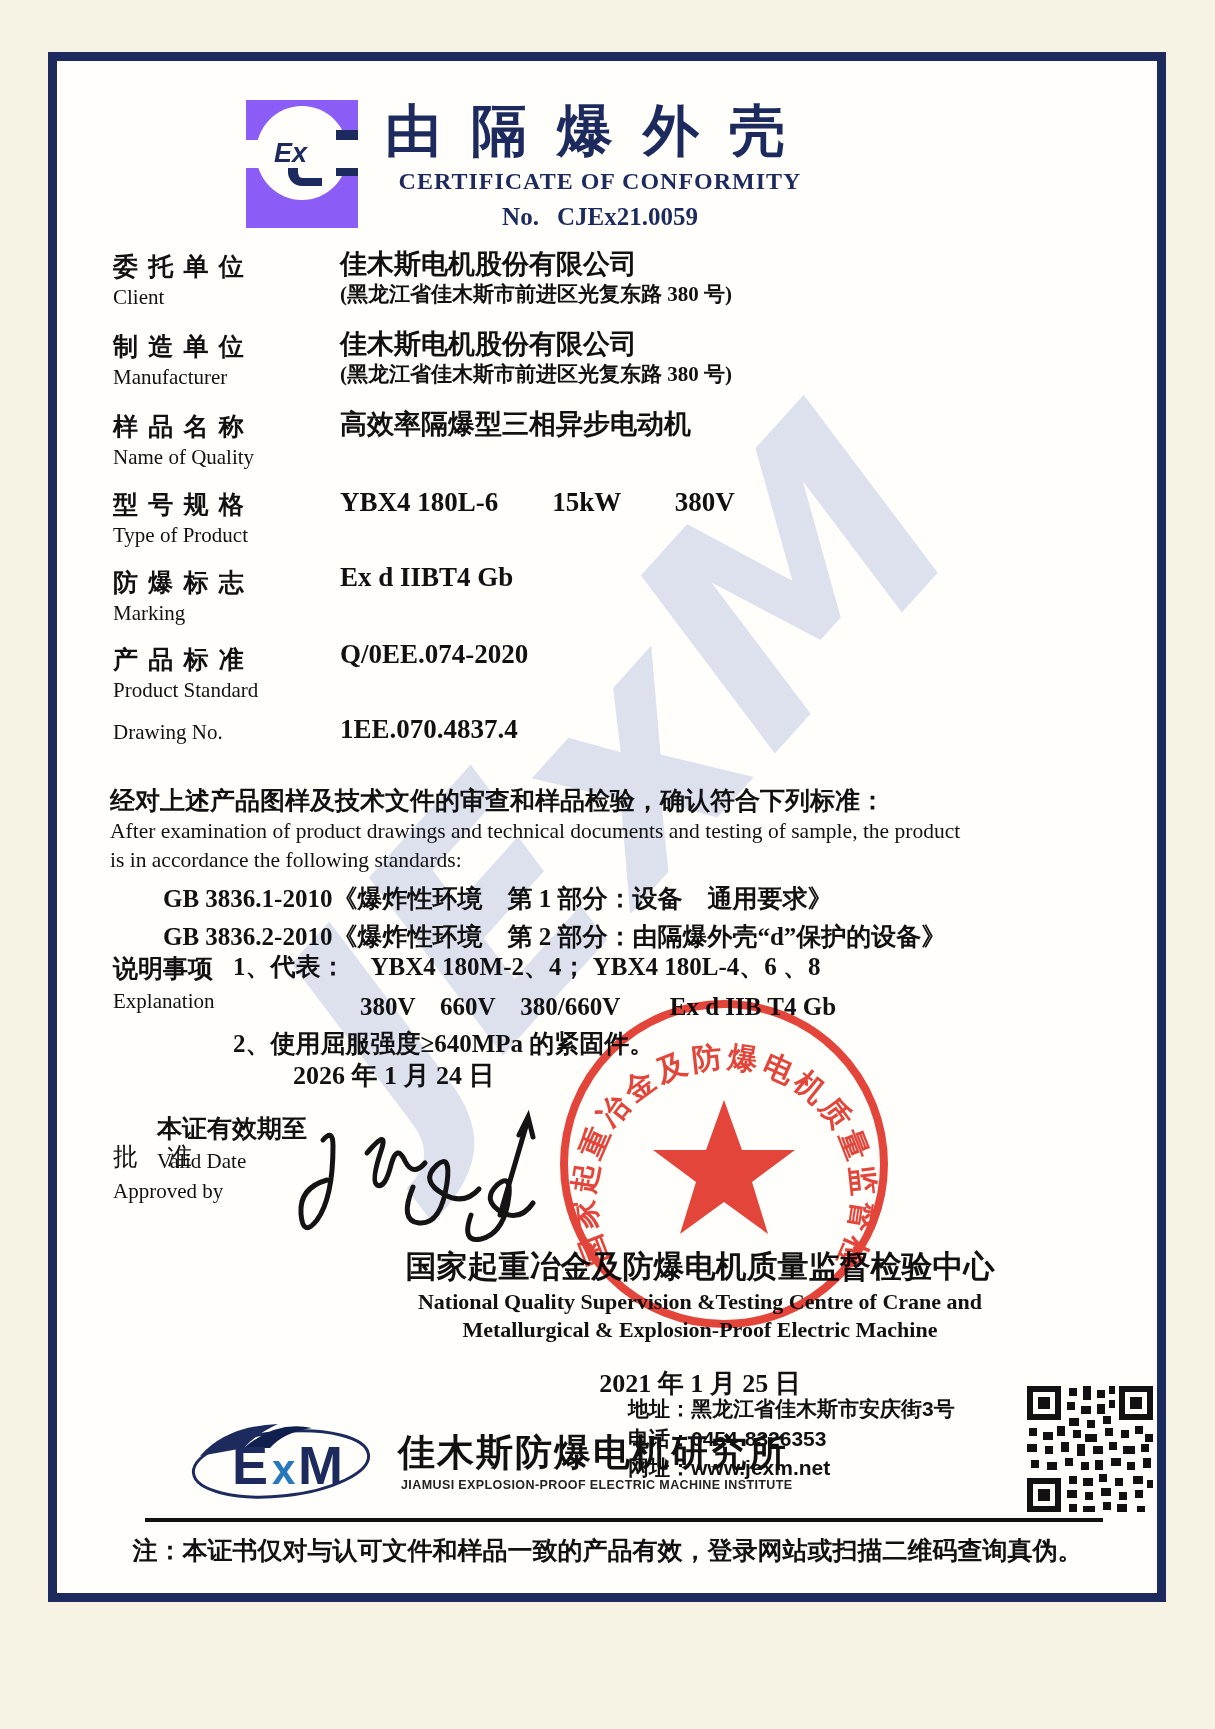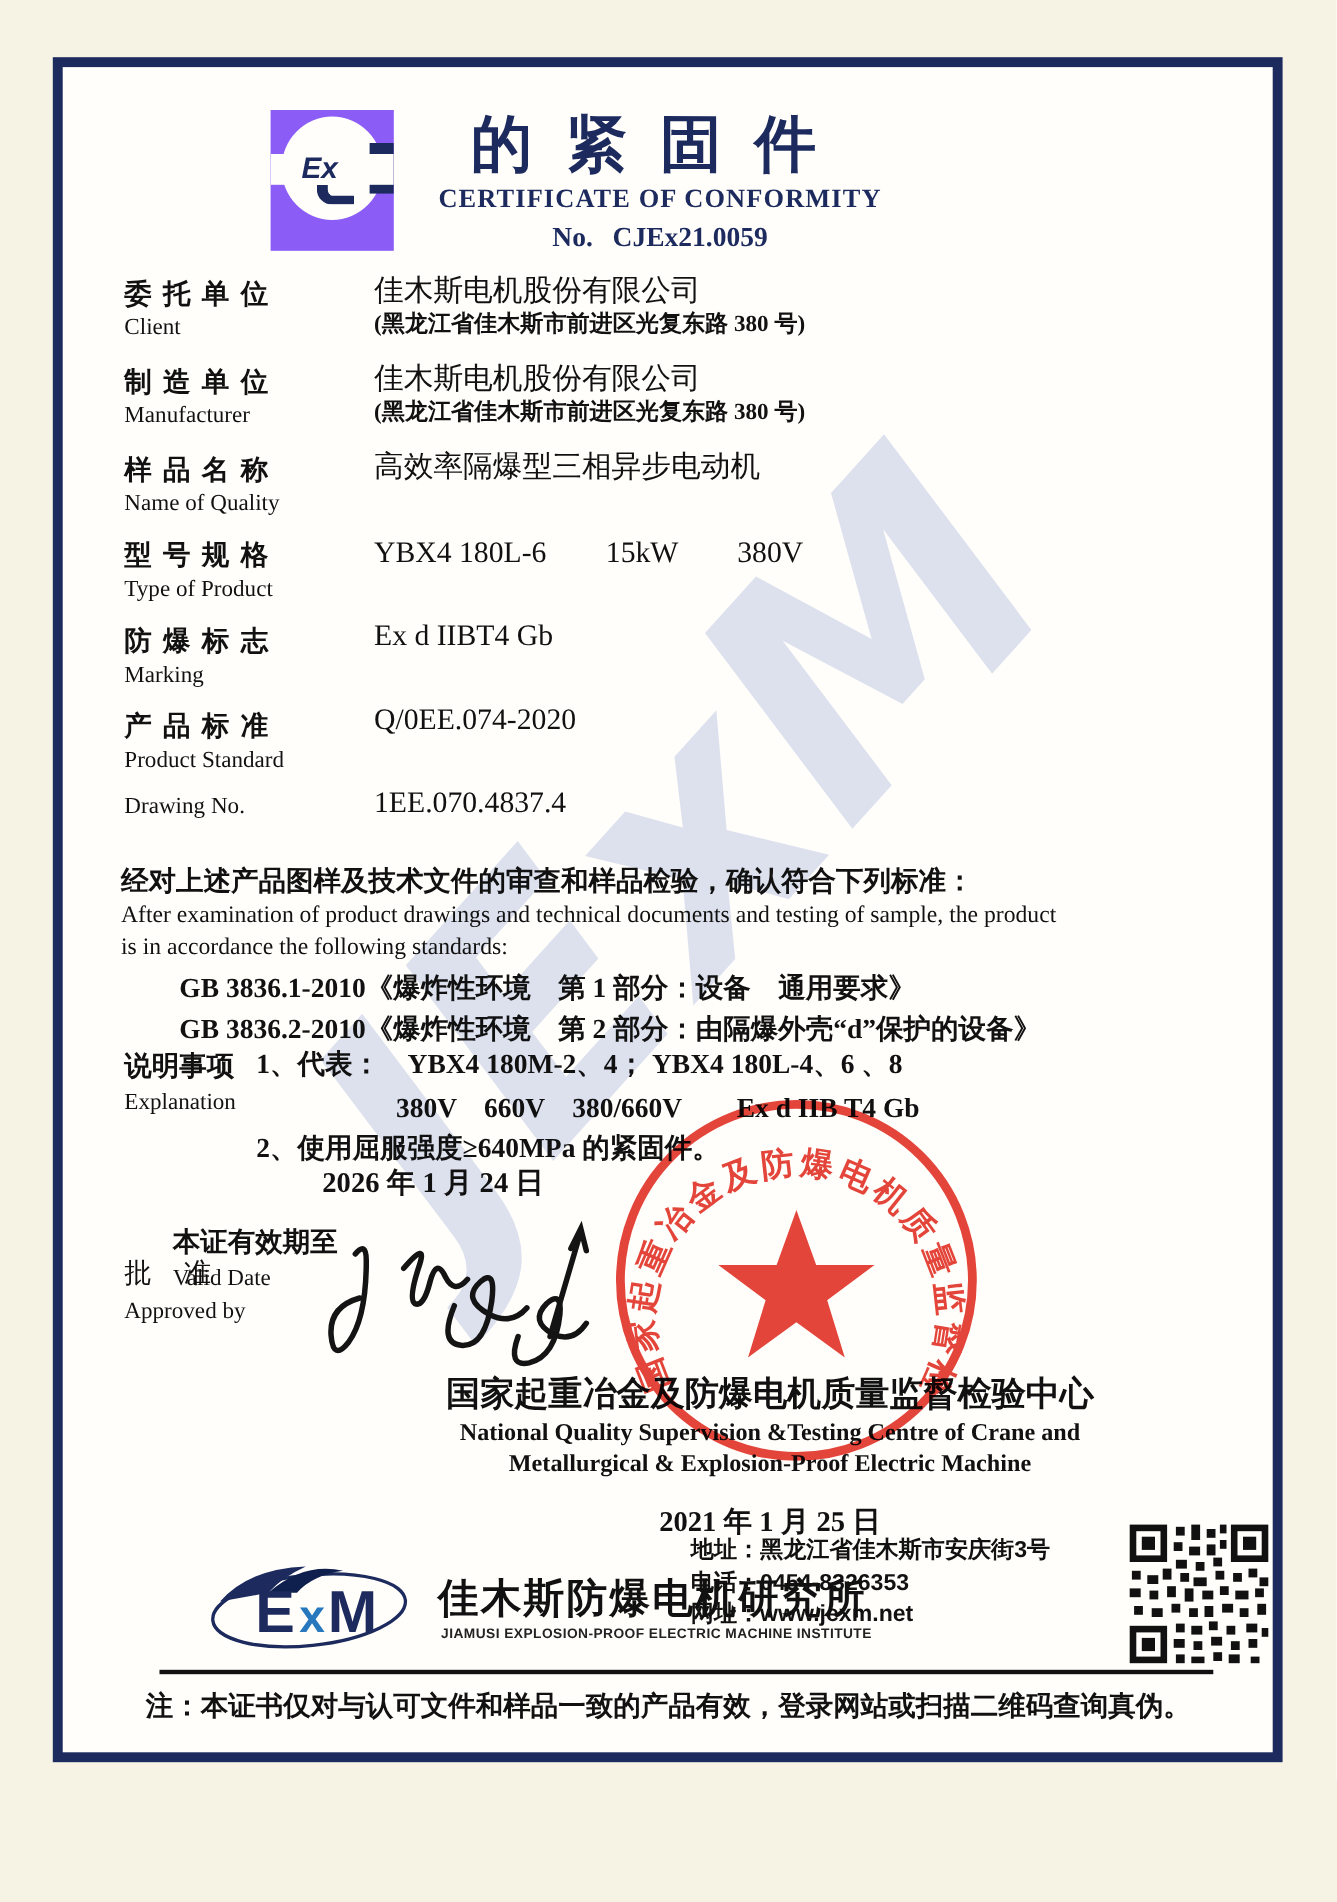--- a/index.html
+++ b/index.html
@@ -64,21 +64,21 @@
   .cert-no {
     position:absolute; left:360px; top:203px; width:480px; text-align:center;
     font-size:25px; font-weight:bold; color:#1c2a5e; white-space:nowrap;
   }
   .cert-no .num { margin-left:18px; }
   
   .frow { position:absolute; left:113px; width:960px; }
   .frow .lab-cn { font-size:25px; font-weight:bold; letter-spacing:2px; white-space:nowrap; }
   .frow .lab-en { font-size:21px; margin-top:2px; white-space:nowrap; }
   .frow .val {
-    position:absolute; left:227px; top:-4px; font-size:27px; font-weight:normal; white-space:nowrap;
+    position:absolute; left:227px; top:-4px; font-size:27px; font-weight:bold; white-space:nowrap;
   }
   .frow .val-sub {
     position:absolute; left:227px; top:30px; font-size:21px; font-weight:bold; white-space:nowrap;
   }
   
   .statement { position:absolute; left:110px; top:784px; width:960px; }
   .statement .cn { font-size:25px; font-weight:bold; white-space:nowrap; }
   .statement .en { font-size:21.5px; line-height:29px; }
   .standards { position:absolute; left:163px; top:880px; width:920px; }
   .standards div { font-size:25px; font-weight:bold; line-height:38px; white-space:nowrap; }
@@ -127,21 +127,21 @@
 
 <div class="layer">
 
   <div class="hlogo">
     <div class="disc"></div>
     <div class="bar-right"></div>
     <div class="band"></div>
     <div class="jhook"></div>
     <div class="extext">Ex</div>
   </div>
-  <div class="title-cn">的紧固件</div>
+  <div class="title-cn">由隔爆外壳</div>
   <div class="title-en">CERTIFICATE OF CONFORMITY</div>
   <div class="cert-no">
     <span>No.</span><span class="num">CJEx21.0059</span>
   </div>
 
   <div class="frow" style="top:250px">
     <div class="lab-cn">委 托 单 位</div>
     <div class="lab-en">Client</div>
     <div class="val">佳木斯电机股份有限公司</div>
     <div class="val-sub">(黑龙江省佳木斯市前进区光复东路 380 号)</div>

